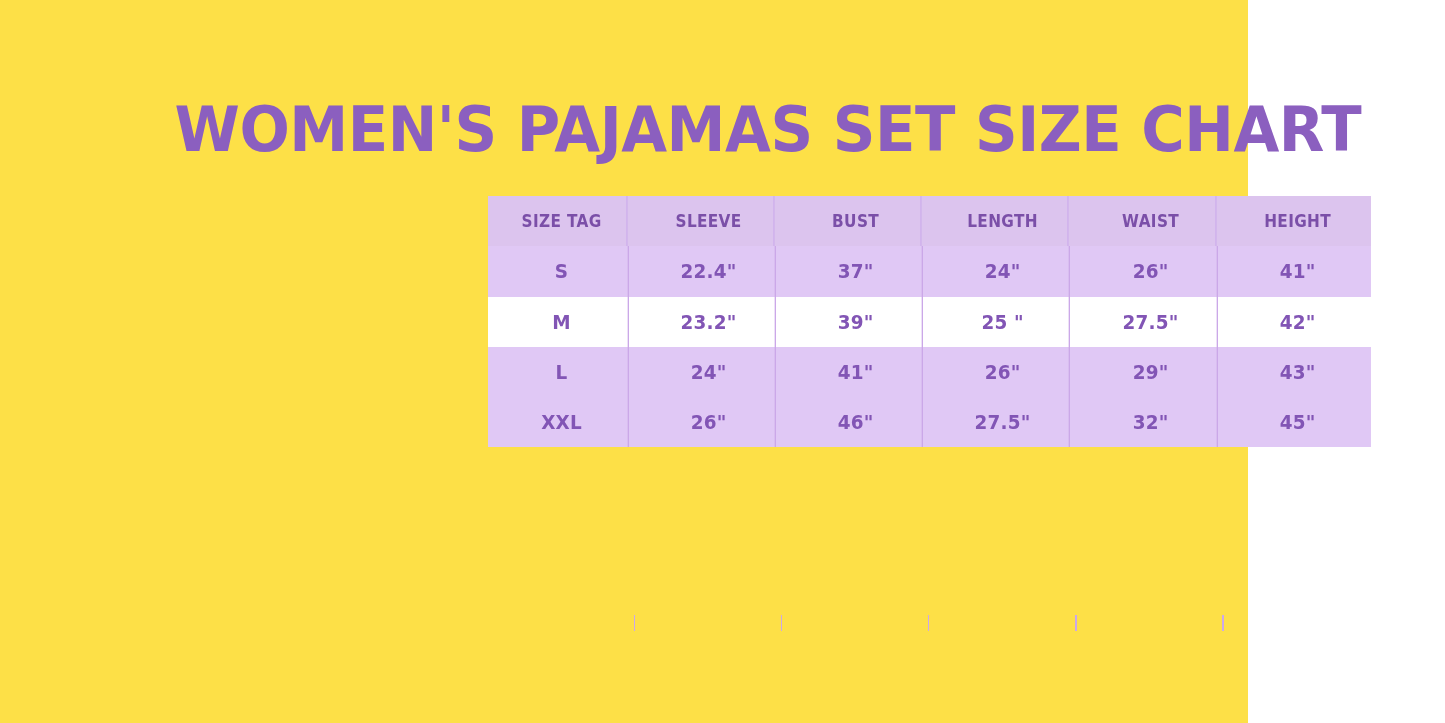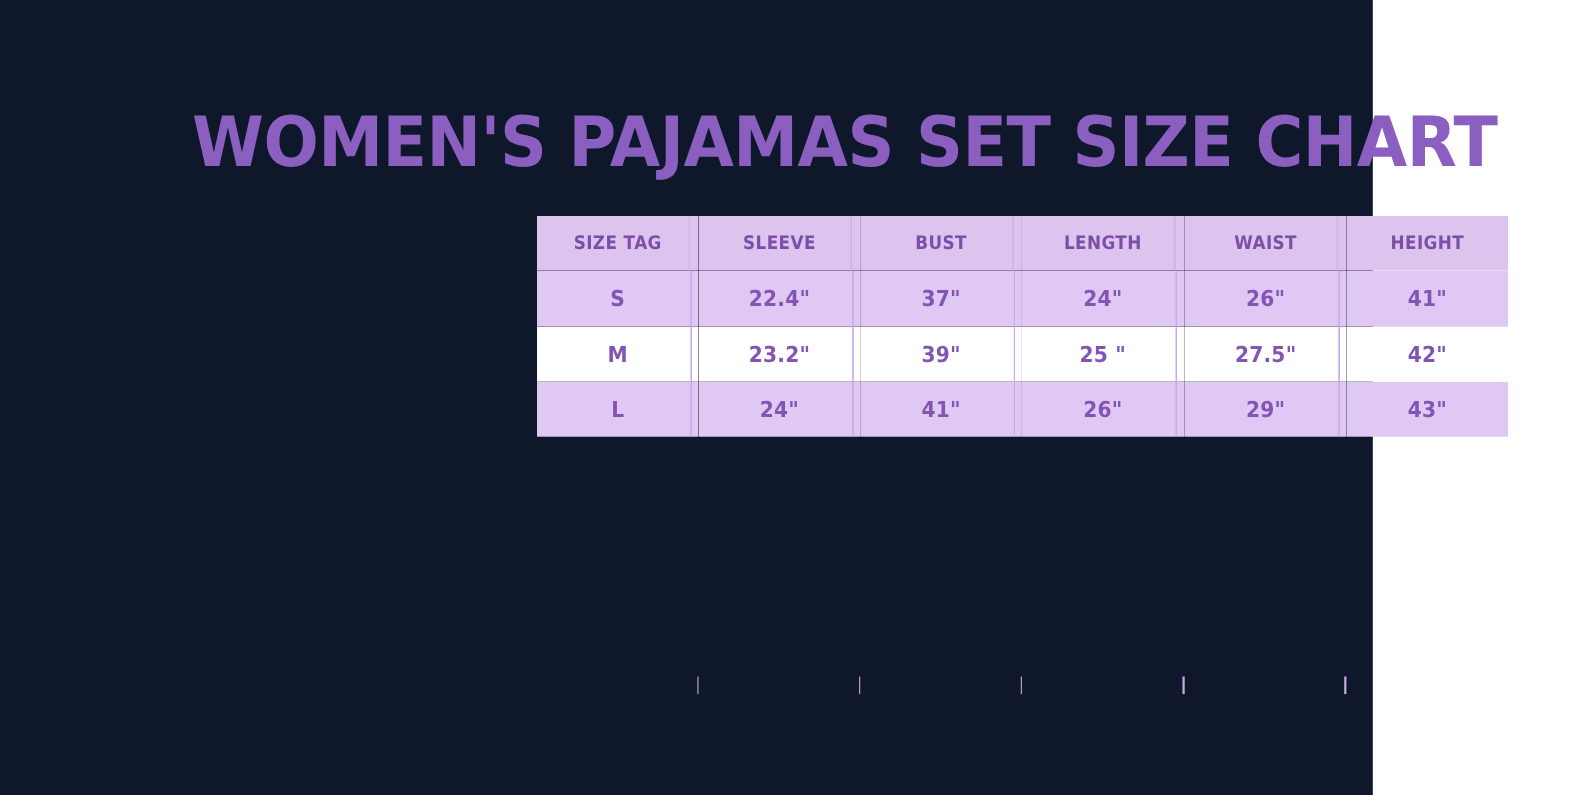--- a/index.html
+++ b/index.html
@@ -13,21 +13,21 @@
     height: 723px;
     overflow: hidden;
     font-family: "Liberation Sans", sans-serif;
     -webkit-font-smoothing: antialiased;
   }
 
   .page {
     position: relative;
     width: 1248px;
     height: 723px;
-    background: #0f172a;
+    background: #fde047;
   }
 
   
   .chart-title {
     position: absolute;
     left: 0;
     top: 56px;
     width: 1380px;
     text-align: right;
     padding-right: 20px;
@@ -163,20 +163,28 @@
           <td>42"</td>
         </tr>
         <tr class="row-shaded">
           <td>L</td>
           <td>24"</td>
           <td>41"</td>
           <td>26"</td>
           <td>29"</td>
           <td>43"</td>
         </tr>
+        <tr class="row-shaded">
+          <td>XXL</td>
+          <td>26"</td>
+          <td>46"</td>
+          <td>27.5"</td>
+          <td>32"</td>
+          <td>45"</td>
+        </tr>
       </tbody>
     </table>
   </div>
 
   <div class="divider-tails">
     <span style="left:145.6px"></span>
     <span style="left:292.7px"></span>
     <span style="left:439.9px"></span>
     <span style="left:587.1px"></span>
     <span style="left:734.3px"></span>

